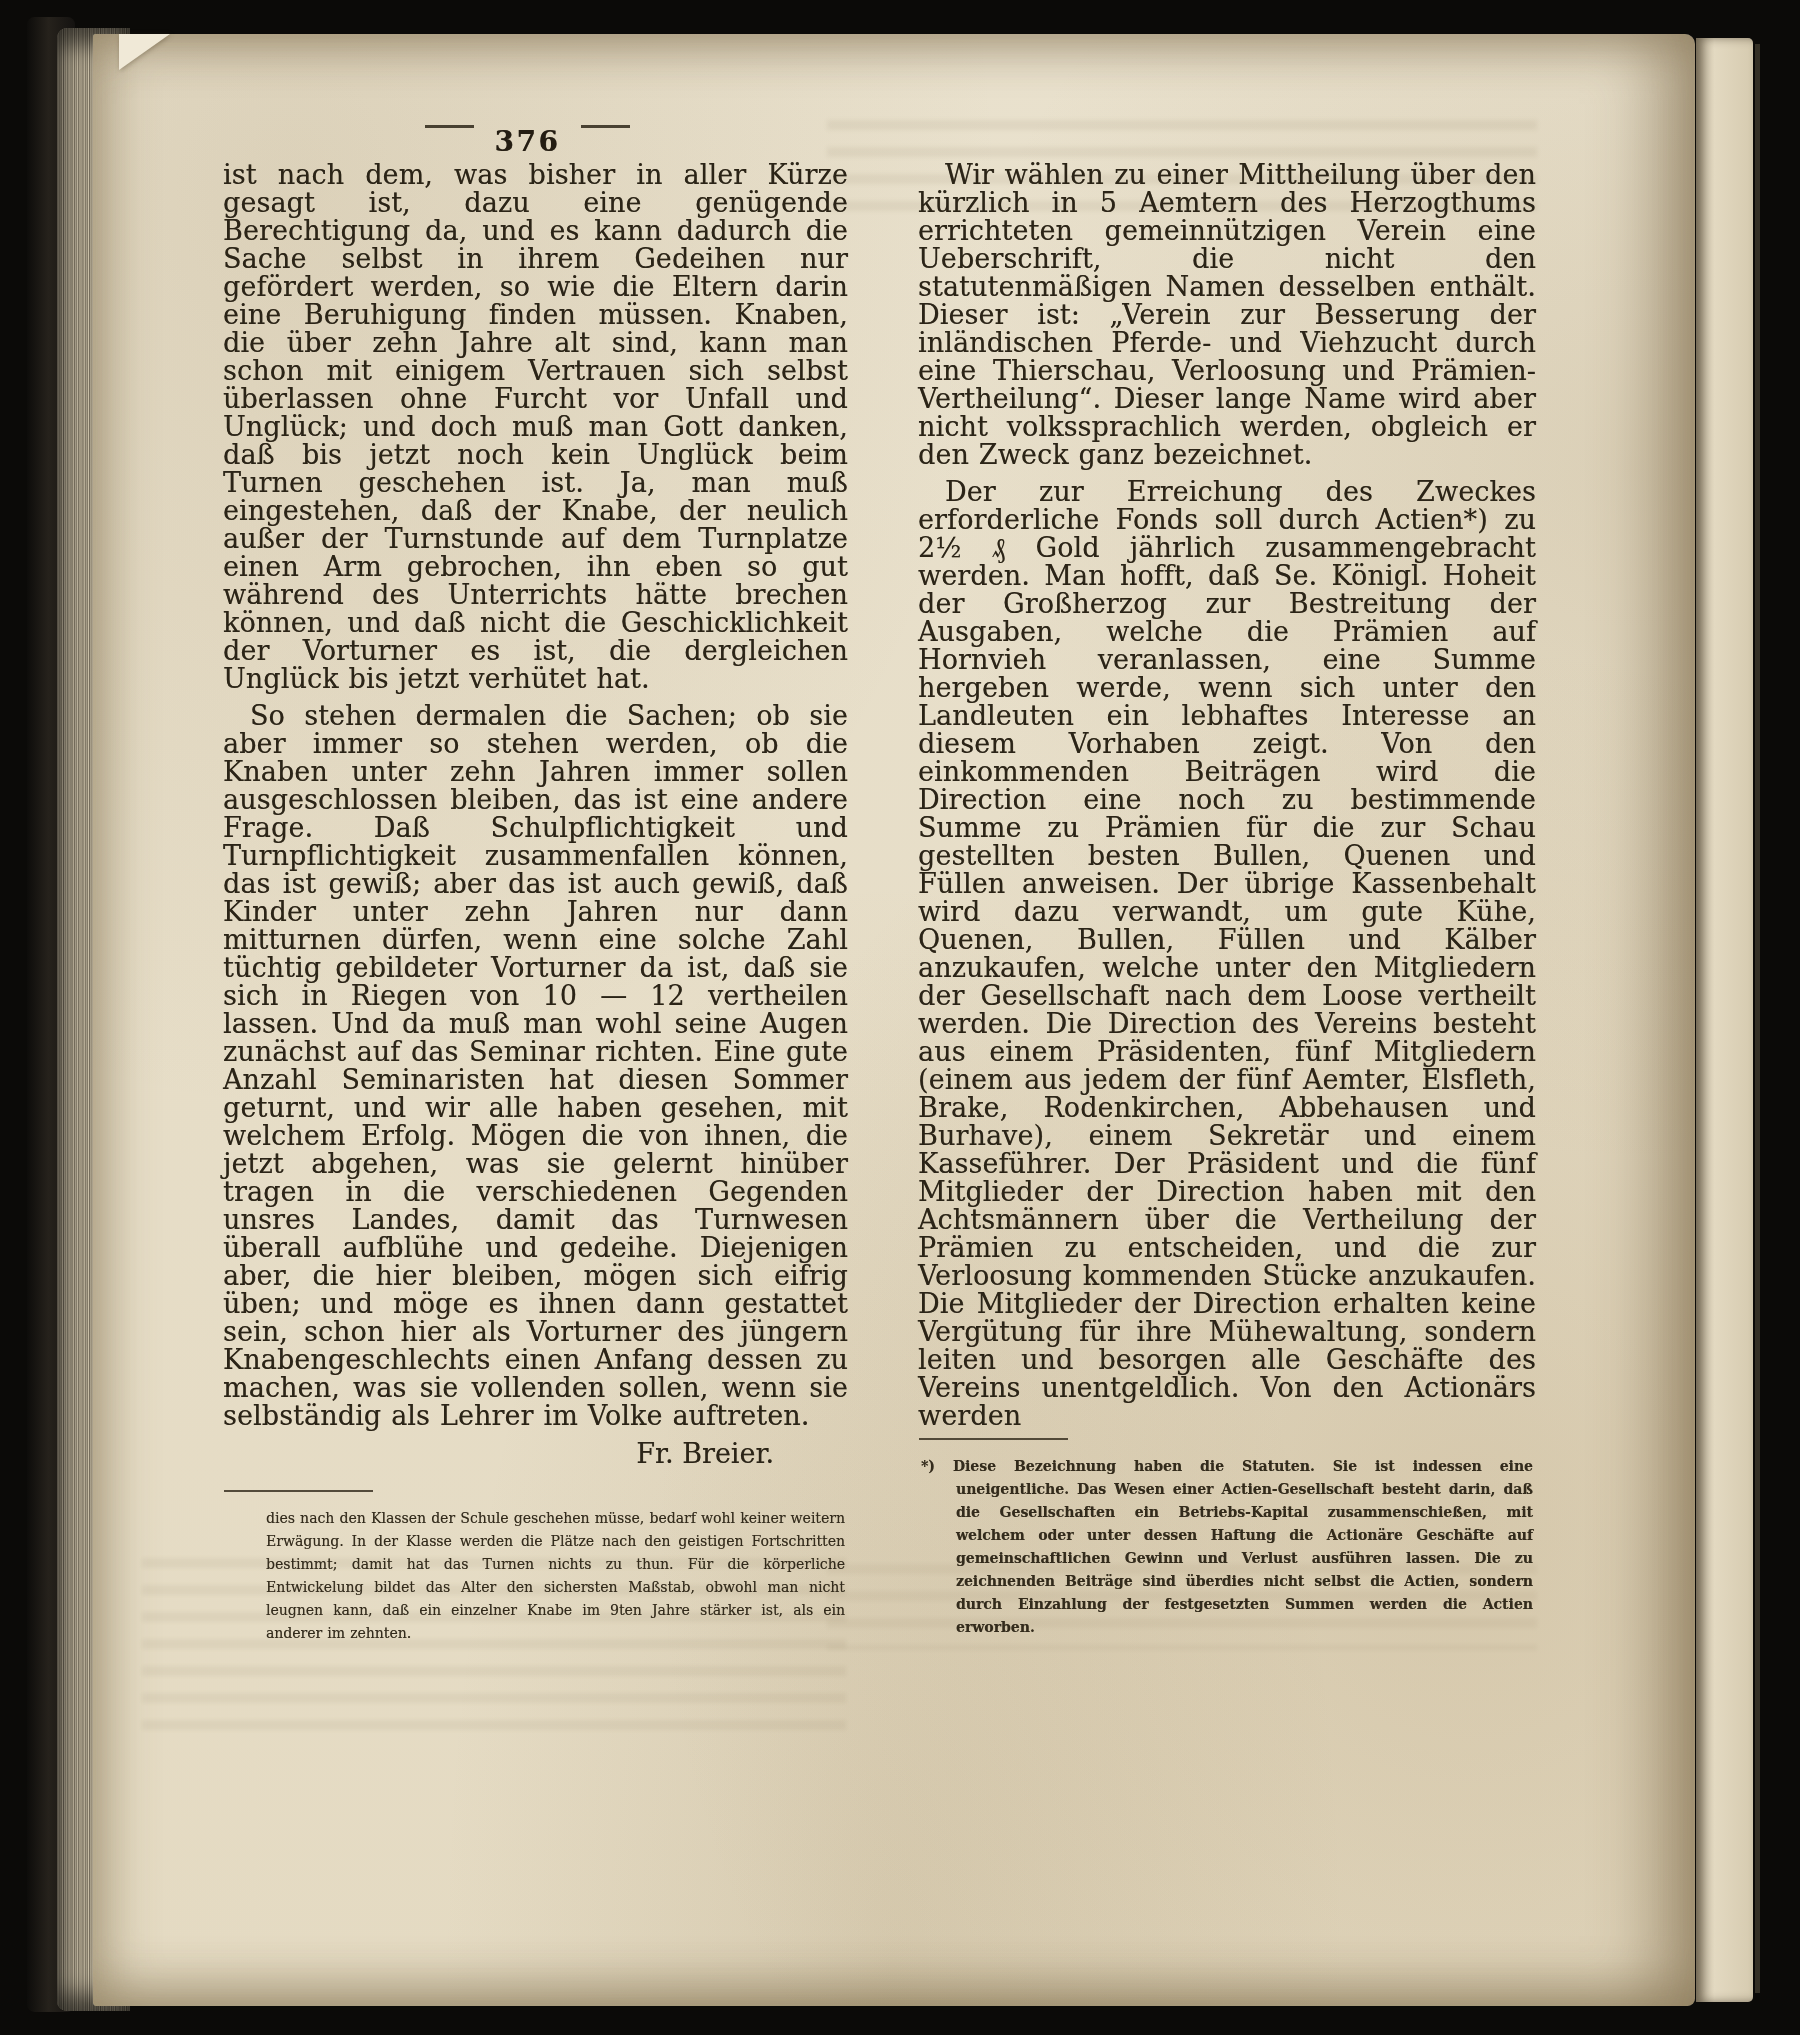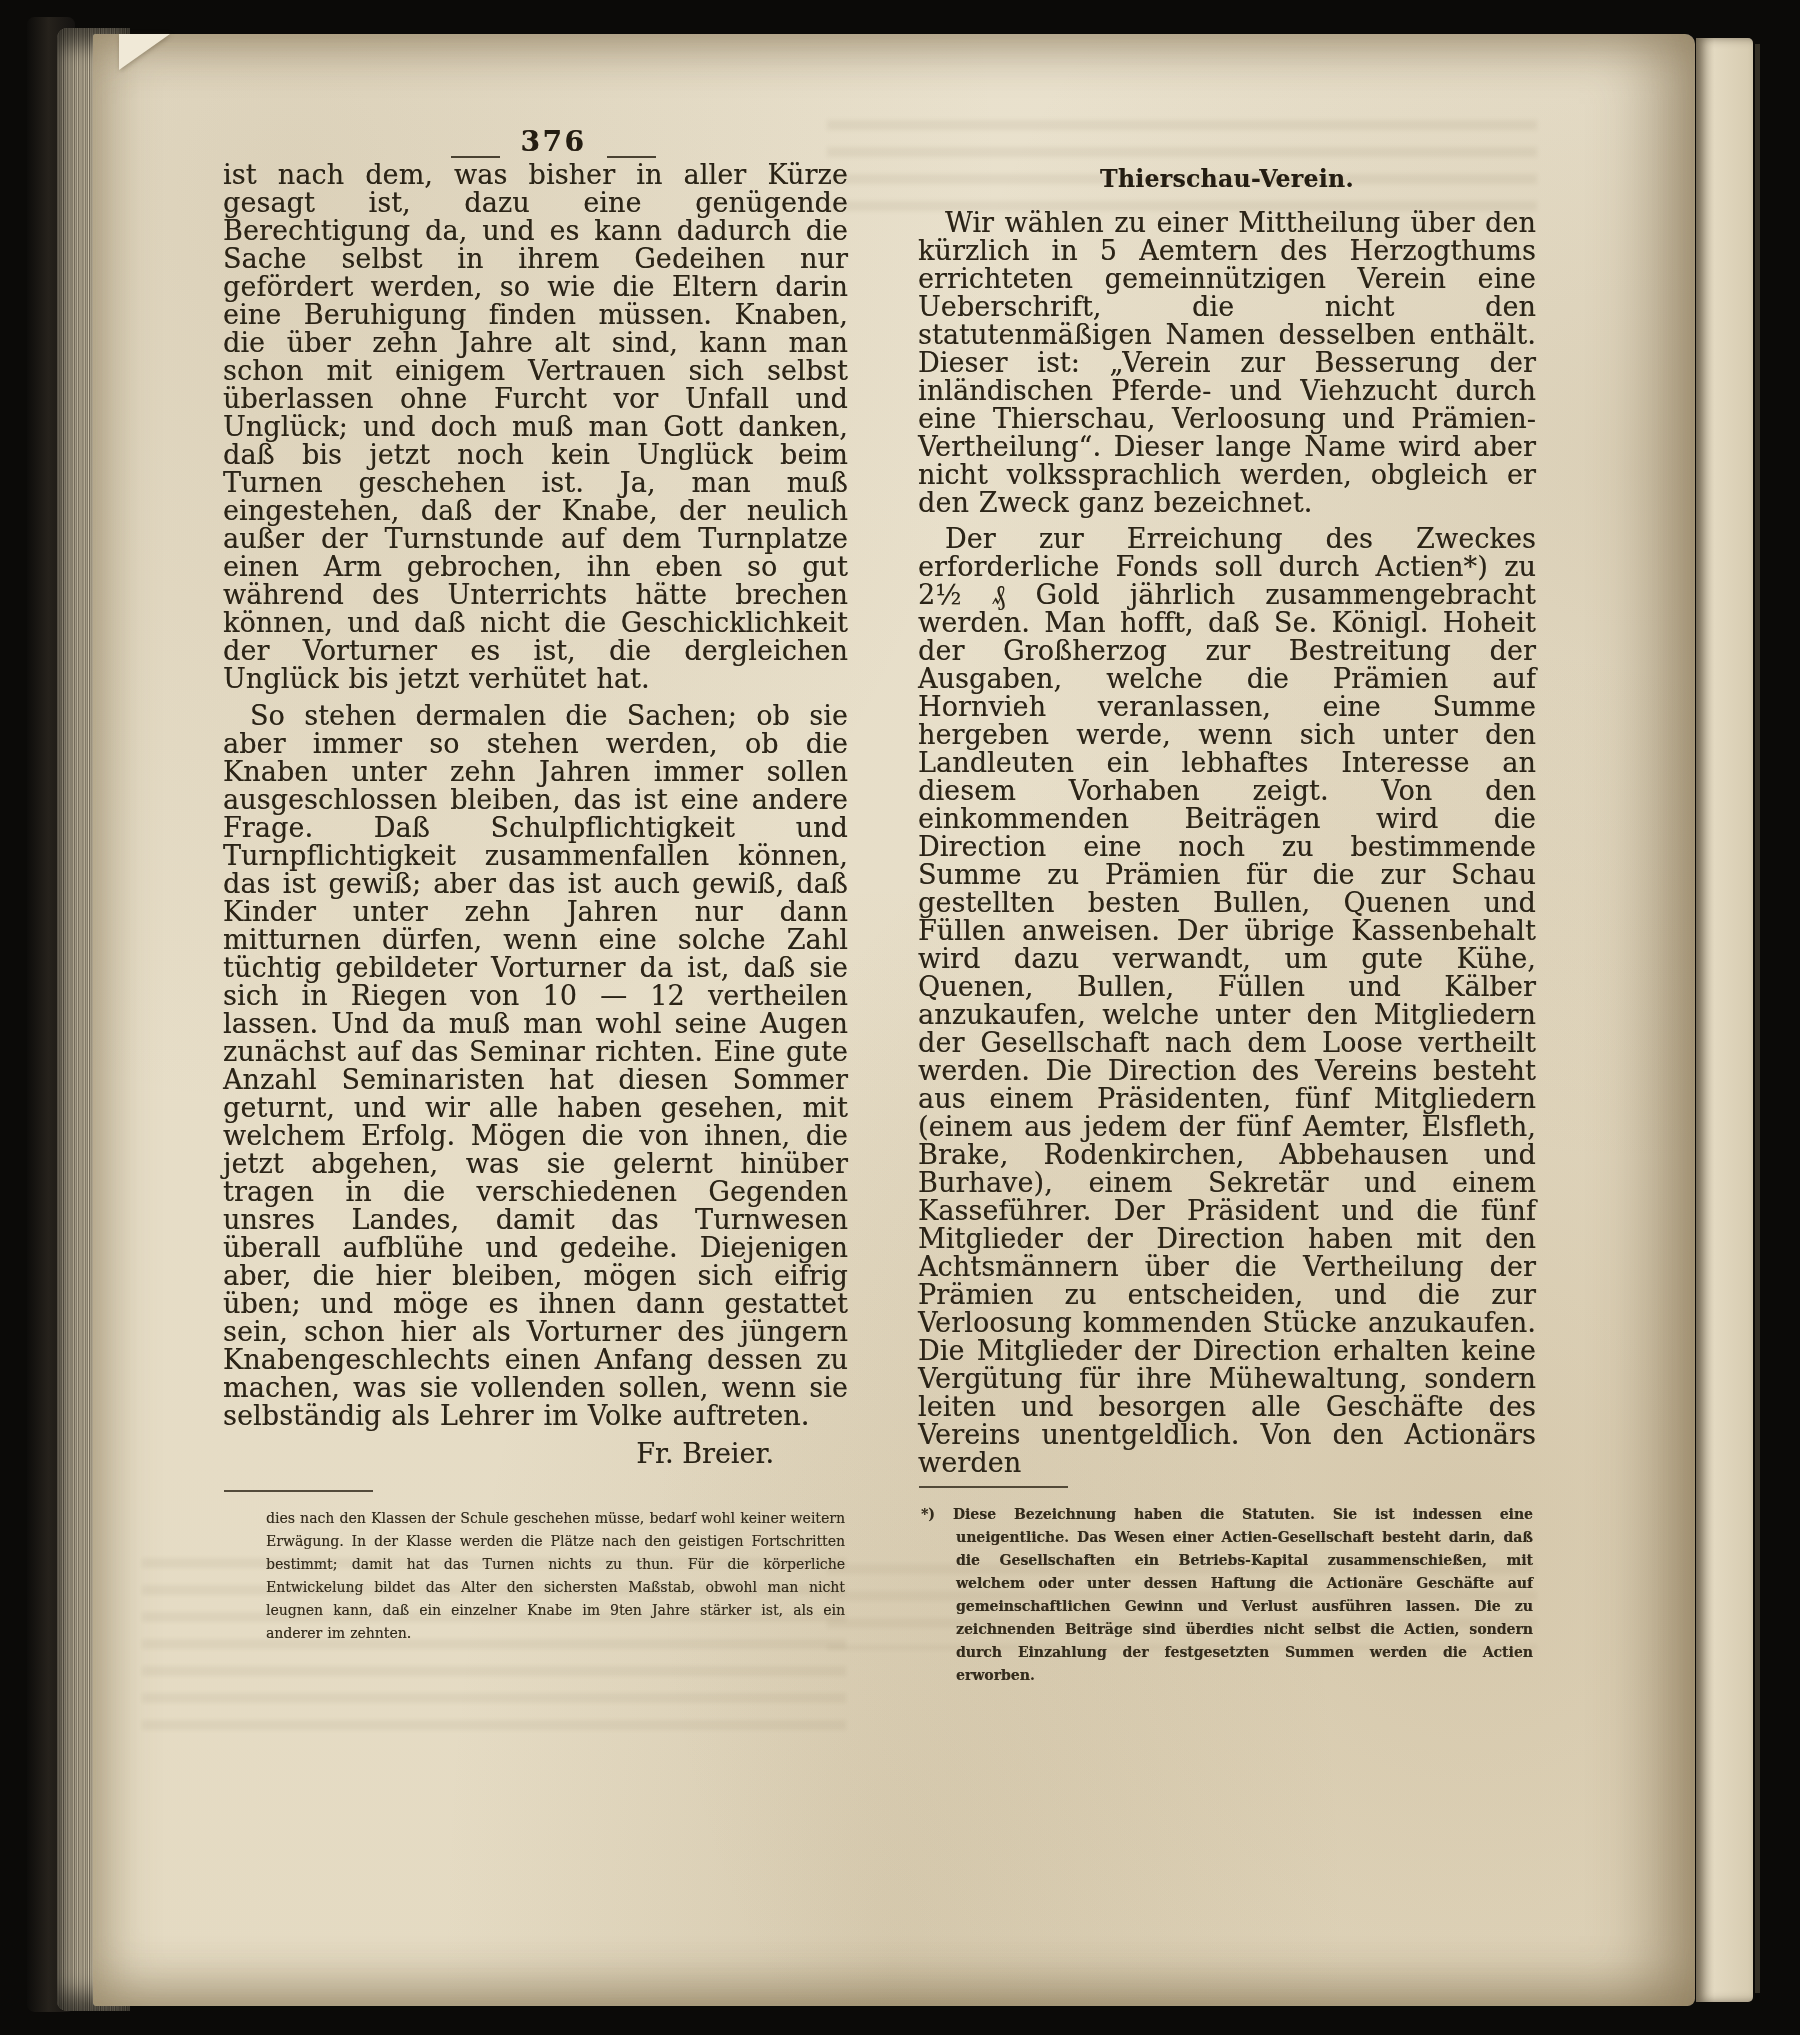--- a/index.html
+++ b/index.html
@@ -59,22 +59,22 @@
     position:absolute; pointer-events:none;
     background:repeating-linear-gradient(180deg,
       rgba(110,95,65,.16) 0 10px, rgba(0,0,0,0) 10px 27px);
     filter:blur(1.9px); opacity:.5;
   }
   .ghost-1 { left:734px; top:86px; width:710px; height:105px; }
   .ghost-2 { left:49px;  top:1524px; width:704px; height:185px; opacity:.45; }
   .ghost-3 { left:734px; top:1530px; width:710px; height:86px; opacity:.4; }
   
   .pageno {
-    position:absolute; left:148px; top:91px; width:625px;
-    display:flex; align-items:flex-end; justify-content:center; gap:21px;
+    position:absolute; left:122px; top:91px; width:625px;
+    display:flex; align-items:flex-start; justify-content:center; gap:21px;
   }
   .pn-num {
     font-size:28px; font-weight:bold; letter-spacing:2.5px; color:#241d12;
     text-shadow:0.3px 0 0 rgba(36,29,18,.6);
   }
   .pn-rule { width:49px; height:2.5px; background:#2e2719; opacity:.85; }
   
   .col { position:absolute; top:127px; }
   .col-left  { left:130px;  width:625px; }
   .col-right { left:825px; width:618px; }
@@ -128,21 +128,20 @@
 
     <div class="col col-left">
       <p class="body-text cont">ist nach dem, was bisher in aller Kürze gesagt ist, dazu eine genügende Berechtigung da, und es kann dadurch die Sache selbst in ihrem Gedeihen nur gefördert werden, so wie die Eltern darin eine Beruhigung finden müssen. Knaben, die über zehn Jahre alt sind, kann man schon mit einigem Vertrauen sich selbst überlassen ohne Furcht vor Unfall und Unglück; und doch muß man Gott danken, daß bis jetzt noch kein Unglück beim Turnen geschehen ist. Ja, man muß eingestehen, daß der Knabe, der neulich außer der Turnstunde auf dem Turnplatze einen Arm gebrochen, ihn eben so gut während des Unterrichts hätte brechen können, und daß nicht die Geschicklichkeit der Vorturner es ist, die dergleichen Unglück bis jetzt verhütet hat.</p>
       <p class="body-text indent">So stehen dermalen die Sachen; ob sie aber immer so stehen werden, ob die Knaben unter zehn Jahren immer sollen ausgeschlossen bleiben, das ist eine andere Frage. Daß Schulpflichtigkeit und Turnpflichtigkeit zusammenfallen können, das ist gewiß; aber das ist auch gewiß, daß Kinder unter zehn Jahren nur dann mitturnen dürfen, wenn eine solche Zahl tüchtig gebildeter Vorturner da ist, daß sie sich in Riegen von 10 — 12 vertheilen lassen. Und da muß man wohl seine Augen zunächst auf das Seminar richten. Eine gute Anzahl Seminaristen hat diesen Sommer geturnt, und wir alle haben gesehen, mit welchem Erfolg. Mögen die von ihnen, die jetzt abgehen, was sie gelernt hinüber tragen in die verschiedenen Gegenden unsres Landes, damit das Turnwesen überall aufblühe und gedeihe. Diejenigen aber, die hier bleiben, mögen sich eifrig üben; und möge es ihnen dann gestattet sein, schon hier als Vorturner des jüngern Knabengeschlechts einen Anfang dessen zu machen, was sie vollenden sollen, wenn sie selbständig als Lehrer im Volke auftreten.</p>
       <p class="signature">Fr. Breier.</p>
       <div class="fn-rule"></div>
       <p class="footnote fn-left">dies nach den Klassen der Schule geschehen müsse, bedarf wohl keiner weitern Erwägung. In der Klasse werden die Plätze nach den geistigen Fortschritten bestimmt; damit hat das Turnen nichts zu thun. Für die körperliche Entwickelung bildet das Alter den sichersten Maßstab, obwohl man nicht leugnen kann, daß ein einzelner Knabe im 9ten Jahre stärker ist, als ein anderer im zehnten.</p>
     </div>
 
     <div class="col col-right">
-      <h2 class="heading">Thierschau-Verein.</h2>
       <p class="body-text indent">Wir wählen zu einer Mittheilung über den kürzlich in 5 Aemtern des Herzogthums errichteten gemeinnützigen Verein eine Ueberschrift, die nicht den statutenmäßigen Namen desselben enthält. Dieser ist: „Verein zur Besserung der inländischen Pferde- und Viehzucht durch eine Thierschau, Verloosung und Prämien-Vertheilung“. Dieser lange Name wird aber nicht volkssprachlich werden, obgleich er den Zweck ganz bezeichnet.</p>
       <p class="body-text indent">Der zur Erreichung des Zweckes erforderliche Fonds soll durch Actien*) zu 2½ ₰ Gold jährlich zusammengebracht werden. Man hofft, daß Se. Königl. Hoheit der Großherzog zur Bestreitung der Ausgaben, welche die Prämien auf Hornvieh veranlassen, eine Summe hergeben werde, wenn sich unter den Landleuten ein lebhaftes Interesse an diesem Vorhaben zeigt. Von den einkommenden Beiträgen wird die Direction eine noch zu bestimmende Summe zu Prämien für die zur Schau gestellten besten Bullen, Quenen und Füllen anweisen. Der übrige Kassenbehalt wird dazu verwandt, um gute Kühe, Quenen, Bullen, Füllen und Kälber anzukaufen, welche unter den Mitgliedern der Gesellschaft nach dem Loose vertheilt werden. Die Direction des Vereins besteht aus einem Präsidenten, fünf Mitgliedern (einem aus jedem der fünf Aemter, Elsfleth, Brake, Rodenkirchen, Abbehausen und Burhave), einem Sekretär und einem Kasseführer. Der Präsident und die fünf Mitglieder der Direction haben mit den Achtsmännern über die Vertheilung der Prämien zu entscheiden, und die zur Verloosung kommenden Stücke anzukaufen. Die Mitglieder der Direction erhalten keine Vergütung für ihre Mühewaltung, sondern leiten und besorgen alle Geschäfte des Vereins unentgeldlich. Von den Actionärs werden</p>
       <div class="fn-rule"></div>
       <p class="footnote hanging">*) Diese Bezeichnung haben die Statuten. Sie ist indessen eine uneigentliche. Das Wesen einer Actien-Gesellschaft besteht darin, daß die Gesellschaften ein Betriebs-Kapital zusammenschießen, mit welchem oder unter dessen Haftung die Actionäre Geschäfte auf gemeinschaftlichen Gewinn und Verlust ausführen lassen. Die zu zeichnenden Beiträge sind überdies nicht selbst die Actien, sondern durch Einzahlung der festgesetzten Summen werden die Actien erworben.</p>
     </div>
 
   </div>
 
   <div class="next-page"></div>
   <div class="far-edge"></div>

